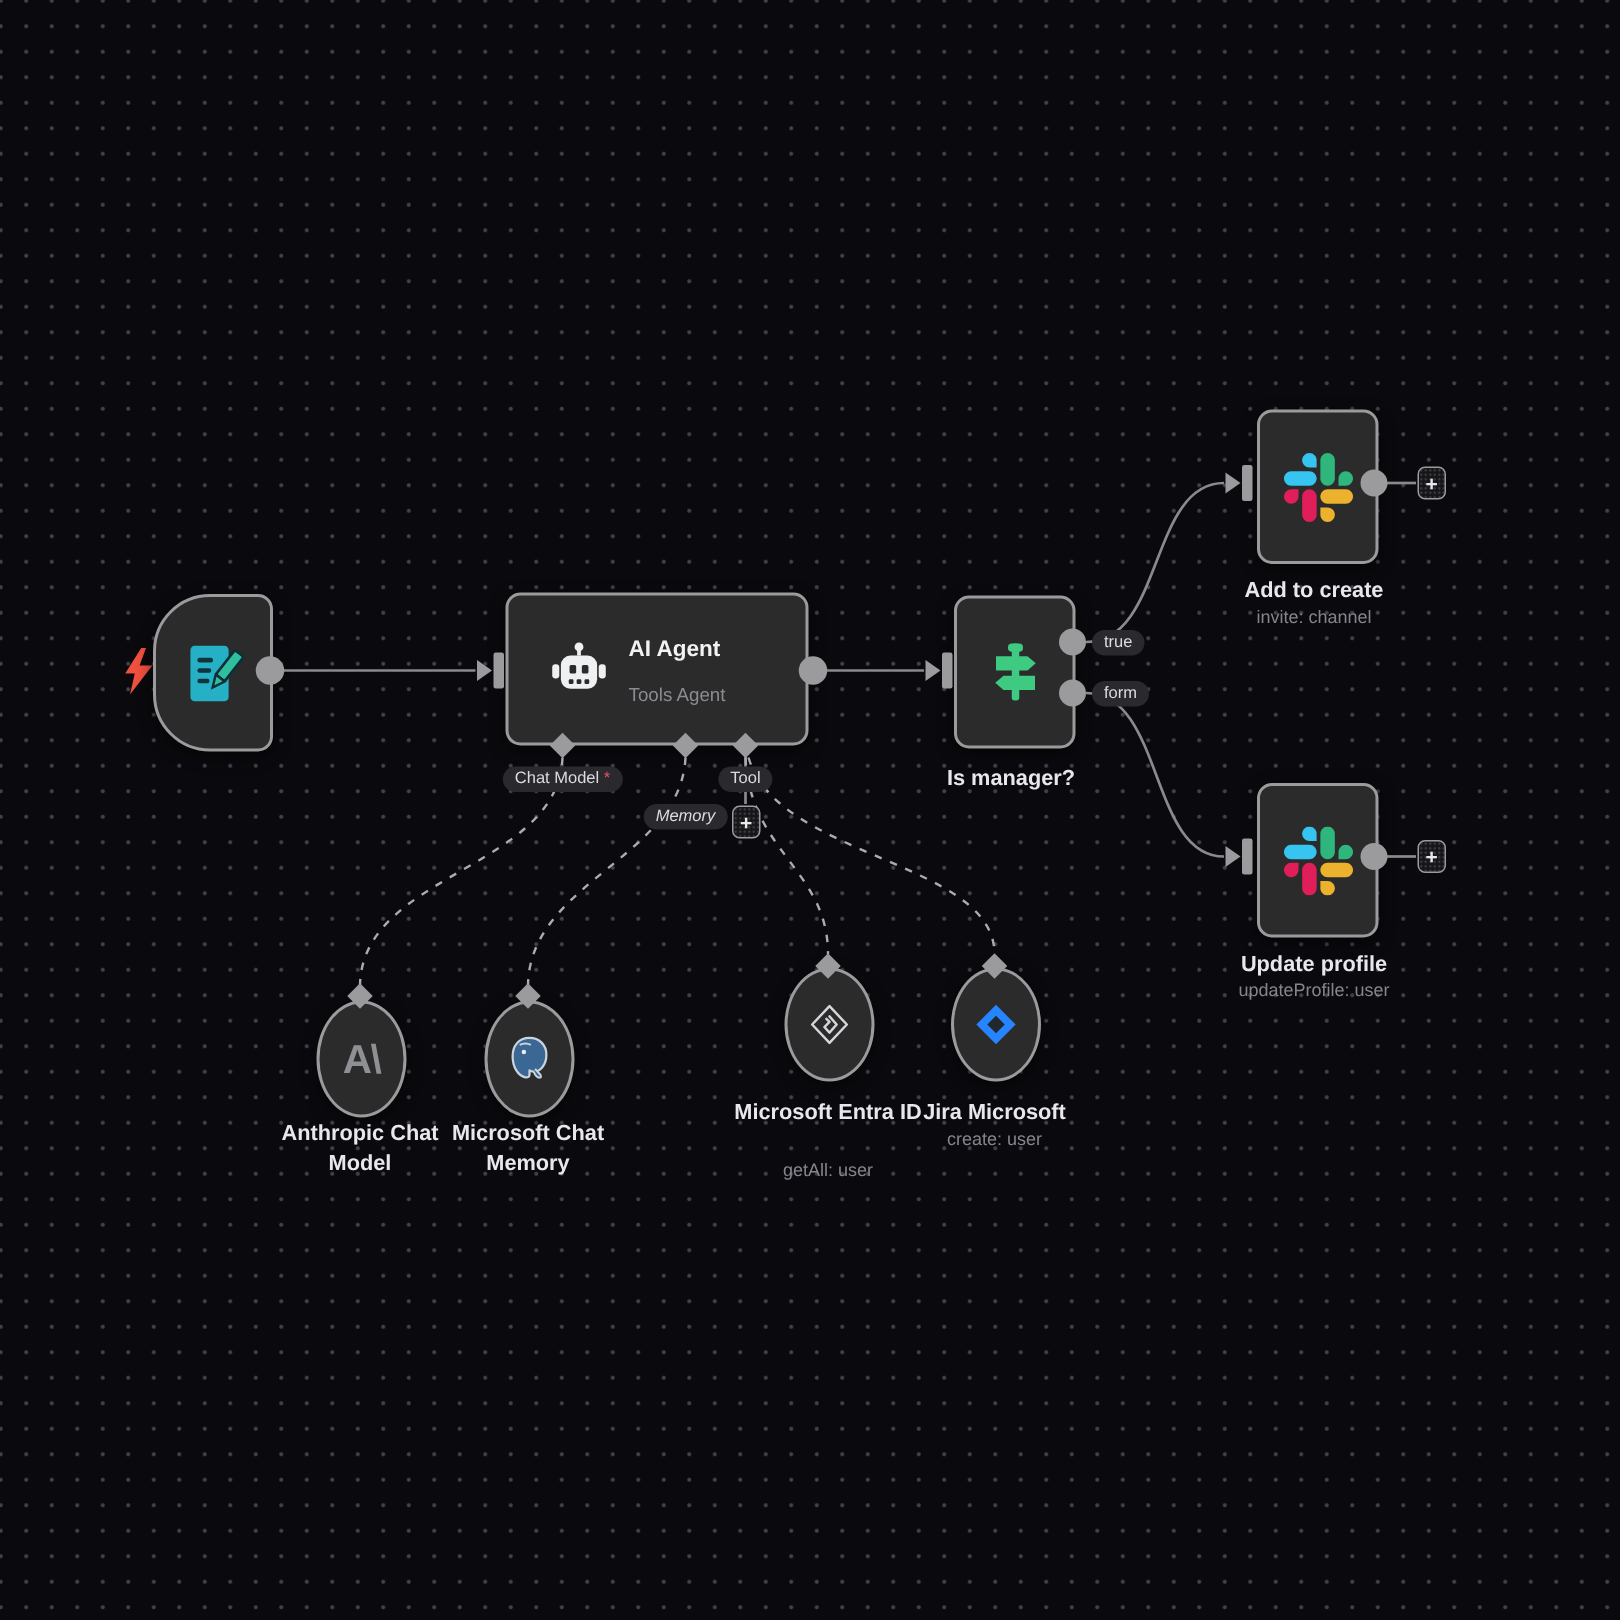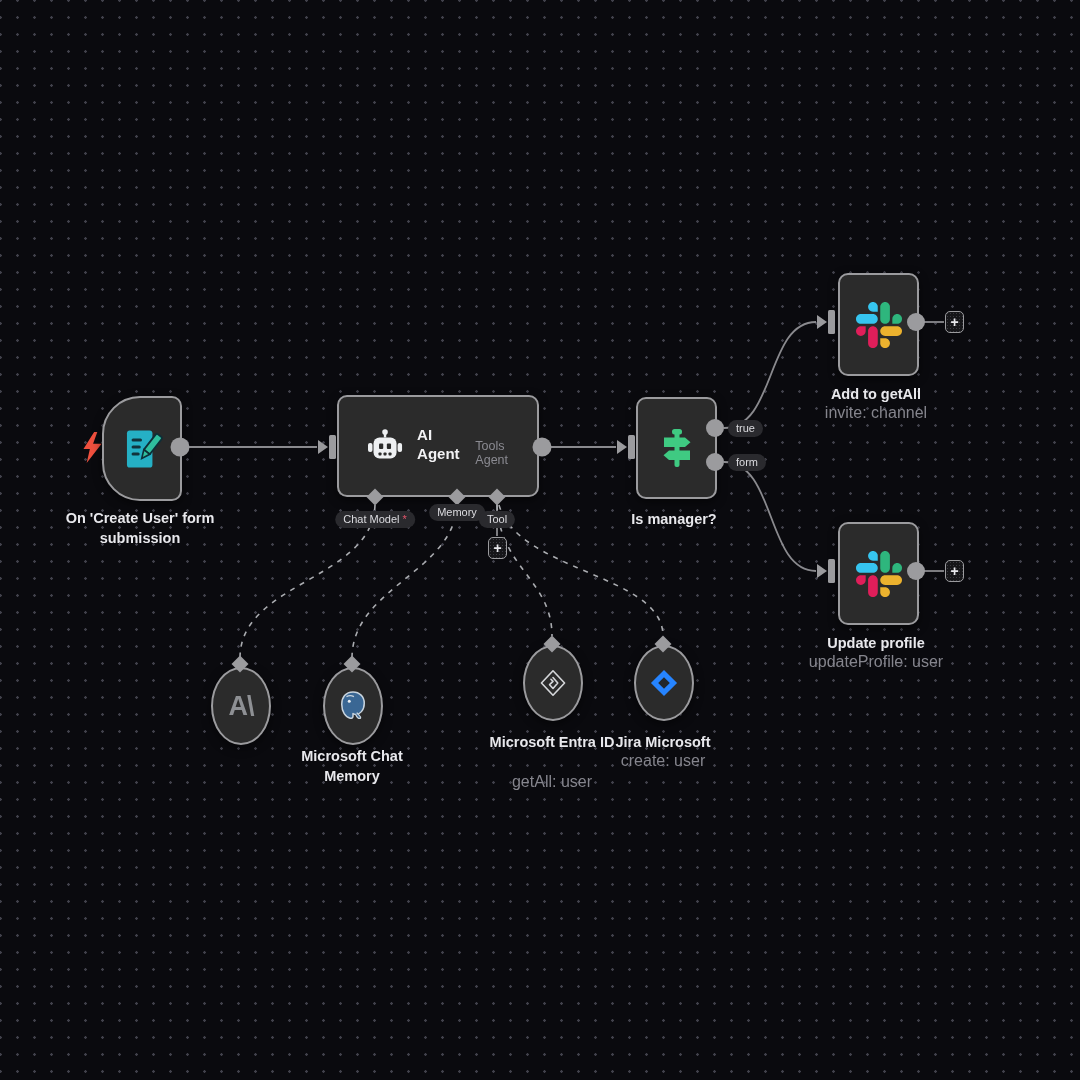--- a/index.html
+++ b/index.html
@@ -13,23 +13,23 @@
   .node{
     position:absolute;background:#2b2b2b;border:2px solid #9b9b9e;border-radius:10px;
     box-shadow:0 3px 10px rgba(0,0,0,.55);z-index:1;display:flex;align-items:center;justify-content:center;
   }
   .node.trigger{border-radius:38px 10px 10px 38px;}
   .node-label{
     position:absolute;text-align:center;color:#e8e8ec;font-size:14.5px;font-weight:600;
     line-height:20px;z-index:3;
   }
   .node-sublabel{
-    position:absolute;text-align:center;color:#85858d;font-size:16px;font-weight:400;z-index:3;
-  }
-  .agent-text{display:flex;flex-direction:row;margin-left:12px;}
+    position:absolute;text-align:center;color:#85858d;font-size:12px;font-weight:400;z-index:3;
+  }
+  .agent-text{display:flex;flex-direction:column;margin-left:12px;}
   .agent-title{color:#f2f2f4;font-size:15px;font-weight:700;line-height:19px;}
   .agent-subtitle{color:#8b8b92;font-size:12.5px;margin-top:14px;}
   .pill{
     position:absolute;background:#2a2a2e;color:#dcdce0;font-size:11px;line-height:15px;
     padding:1px 8px;border-radius:9px;z-index:3;white-space:nowrap;transform:translateX(-50%);
   }
   .pill .req{color:#e4556b;margin-left:3px;}
   .outpill{transform:none;}
   .plusbtn{
     position:absolute;width:17px;height:20px;background:#161619;border:1.6px solid #9b9b9e;border-radius:5px;
@@ -117,21 +117,20 @@
       <rect x="5" y="3" width="22" height="32" rx="2.5" fill="#25b0c5"></rect>
       <rect x="9" y="10" width="9" height="2.6" rx="1.3" fill="#11333c"></rect>
       <rect x="9" y="16" width="8" height="2.6" rx="1.3" fill="#11333c"></rect>
       <rect x="9" y="22" width="7" height="2.6" rx="1.3" fill="#11333c"></rect>
       <g transform="rotate(38 24 18)">
         <rect x="21.5" y="4" width="6.5" height="18" rx="1.5" fill="#2fbf9e" stroke="#0e2f38" stroke-width="1.6"></rect>
         <polygon points="21.5,22 28,22 24.7,29" fill="#2fbf9e" stroke="#0e2f38" stroke-width="1.4"></polygon>
       </g>
     </svg>
   </div>
-  <div class="node-label" style="left:35px;top:508px;width:210px;">On 'Create User' form submission</div>
 
   <div class="node" style="left:337px;top:395px;width:202px;height:102px;justify-content:flex-start;padding-left:26px;box-sizing:border-box;">
     <svg width="42" height="42" viewBox="0 0 40 40">
       <circle cx="20" cy="6" r="2.8" fill="#eef0f2"></circle>
       <rect x="18.8" y="7.5" width="2.4" height="4" fill="#eef0f2"></rect>
       <rect x="3" y="17" width="4.5" height="9" rx="2" fill="#eef0f2"></rect>
       <rect x="32.5" y="17" width="4.5" height="9" rx="2" fill="#eef0f2"></rect>
       <rect x="8.5" y="11.5" width="23" height="21" rx="6" fill="#eef0f2"></rect>
       <rect x="14" y="17.5" width="4.2" height="5.4" rx="1" fill="#2b2b2b"></rect>
       <rect x="21.8" y="17.5" width="4.2" height="5.4" rx="1" fill="#2b2b2b"></rect>
@@ -140,21 +139,21 @@
       <rect x="23.5" y="26.5" width="3" height="3" rx="0.8" fill="#2b2b2b"></rect>
     </svg>
     <div class="agent-text">
       <span class="agent-title">AI Agent</span>
       <span class="agent-subtitle">Tools Agent</span>
     </div>
   </div>
   <div class="pill" style="left:375px;top:511px;">
     <span>Chat Model</span><span class="req">*</span>
   </div>
-  <div class="pill" style="left:457px;top:504px;">Memory</div>
+  <div class="pill" style="left:457px;top:536px;font-style:italic;">Memory</div>
   <div class="pill" style="left:497px;top:511px;">Tool</div>
   <div class="plusbtn" style="left:488px;top:537px;">+</div>
 
   <div class="node" style="left:636px;top:397px;width:77px;height:98px;">
     <svg width="46" height="46" viewBox="0 0 46 46">
       <rect x="20.5" y="4" width="5" height="38" rx="2" fill="#3fca82"></rect>
       <rect x="18" y="4" width="10" height="5.5" rx="2.5" fill="#3fca82"></rect>
       <polygon points="10,12.5 31,12.5 36.5,17.2 31,22 10,22" fill="#3fca82"></polygon>
       <polygon points="36,25.5 15,25.5 9.5,30.2 15,35 36,35" fill="#3fca82"></polygon>
     </svg>
@@ -168,21 +167,21 @@
       <path d="M25.8 77.6c0 7.1-5.8 12.9-12.9 12.9S0 84.7 0 77.6s5.8-12.9 12.9-12.9h12.9v12.9z" fill="#e01e5a"></path>
       <path d="M32.3 77.6c0-7.1 5.8-12.9 12.9-12.9s12.9 5.8 12.9 12.9v32.3c0 7.1-5.8 12.9-12.9 12.9s-12.9-5.8-12.9-12.9V77.6z" fill="#e01e5a"></path>
       <path d="M45.2 25.8c-7.1 0-12.9-5.8-12.9-12.9S38.1 0 45.2 0s12.9 5.8 12.9 12.9v12.9H45.2z" fill="#36c5f0"></path>
       <path d="M45.2 32.3c7.1 0 12.9 5.8 12.9 12.9s-5.8 12.9-12.9 12.9H12.9C5.8 58.1 0 52.3 0 45.2s5.8-12.9 12.9-12.9h32.3z" fill="#36c5f0"></path>
       <path d="M97 45.2c0-7.1 5.8-12.9 12.9-12.9s12.9 5.8 12.9 12.9-5.8 12.9-12.9 12.9H97V45.2z" fill="#2eb67d"></path>
       <path d="M90.5 45.2c0 7.1-5.8 12.9-12.9 12.9s-12.9-5.8-12.9-12.9V12.9C64.7 5.8 70.5 0 77.6 0s12.9 5.8 12.9 12.9v32.3z" fill="#2eb67d"></path>
       <path d="M77.6 97c7.1 0 12.9 5.8 12.9 12.9s-5.8 12.9-12.9 12.9-12.9-5.8-12.9-12.9V97h12.9z" fill="#ecb22e"></path>
       <path d="M77.6 90.5c-7.1 0-12.9-5.8-12.9-12.9s5.8-12.9 12.9-12.9h32.3c7.1 0 12.9 5.8 12.9 12.9s-5.8 12.9-12.9 12.9H77.6z" fill="#ecb22e"></path>
     </svg>
   </div>
-  <div class="node-label" style="left:796px;top:384px;width:160px;">Add to getAll</div>
+  <div class="node-label" style="left:796px;top:384px;width:160px;">Add to create</div>
   <div class="node-sublabel" style="left:796px;top:404px;width:160px;">invite: channel</div>
   <div class="plusbtn" style="left:945px;top:311px;">+</div>
 
   <div class="node" style="left:838px;top:522px;width:77px;height:99px;">
     <svg width="46" height="46" viewBox="0 0 122.8 122.8">
       <path d="M25.8 77.6c0 7.1-5.8 12.9-12.9 12.9S0 84.7 0 77.6s5.8-12.9 12.9-12.9h12.9v12.9z" fill="#e01e5a"></path>
       <path d="M32.3 77.6c0-7.1 5.8-12.9 12.9-12.9s12.9 5.8 12.9 12.9v32.3c0 7.1-5.8 12.9-12.9 12.9s-12.9-5.8-12.9-12.9V77.6z" fill="#e01e5a"></path>
       <path d="M45.2 25.8c-7.1 0-12.9-5.8-12.9-12.9S38.1 0 45.2 0s12.9 5.8 12.9 12.9v12.9H45.2z" fill="#36c5f0"></path>
       <path d="M45.2 32.3c7.1 0 12.9 5.8 12.9 12.9s-5.8 12.9-12.9 12.9H12.9C5.8 58.1 0 52.3 0 45.2s5.8-12.9 12.9-12.9h32.3z" fill="#36c5f0"></path>
       <path d="M97 45.2c0-7.1 5.8-12.9 12.9-12.9s12.9 5.8 12.9 12.9-5.8 12.9-12.9 12.9H97V45.2z" fill="#2eb67d"></path>
@@ -191,20 +190,21 @@
       <path d="M77.6 90.5c-7.1 0-12.9-5.8-12.9-12.9s5.8-12.9 12.9-12.9h32.3c7.1 0 12.9 5.8 12.9 12.9s-5.8 12.9-12.9 12.9H77.6z" fill="#ecb22e"></path>
     </svg>
   </div>
   <div class="node-label" style="left:796px;top:633px;width:160px;">Update profile</div>
   <div class="node-sublabel" style="left:796px;top:653px;width:160px;">updateProfile: user</div>
   <div class="plusbtn" style="left:945px;top:560px;">+</div>
 
   <div class="circle-node" style="left:211px;top:667px;width:56px;height:74px;">
     <span class="anthropic-glyph">A\</span>
   </div>
+  <div class="node-label" style="left:175px;top:746px;width:130px;">Anthropic Chat Model</div>
 
   <div class="circle-node" style="left:323px;top:667px;width:56px;height:74px;">
     <svg width="30" height="32" viewBox="0 0 32 34">
       <path d="M16,2 C8,2 4,8 4,15 c0,8 4,14 9,15 c2,0.4 3,-0.5 3,-2 l0,-3 c0,0 1,1 3,1 c4,0 9,-4 9,-12 C28,7 23,2 16,2 Z" fill="#3a6794" stroke="#c9d4de" stroke-width="1.6" stroke-linejoin="round"></path>
       <path d="M20,24 c2,3 5,4 4,6 c-2,1 -4,-1 -5,-4" fill="#3a6794" stroke="#c9d4de" stroke-width="1.4"></path>
       <circle cx="12" cy="12" r="1.6" fill="#e8eef3"></circle>
       <path d="M9,7 q4,-2 8,0" stroke="#c9d4de" stroke-width="1.4" fill="none"></path>
     </svg>
   </div>
   <div class="node-label" style="left:287px;top:746px;width:130px;">Microsoft Chat Memory</div>

